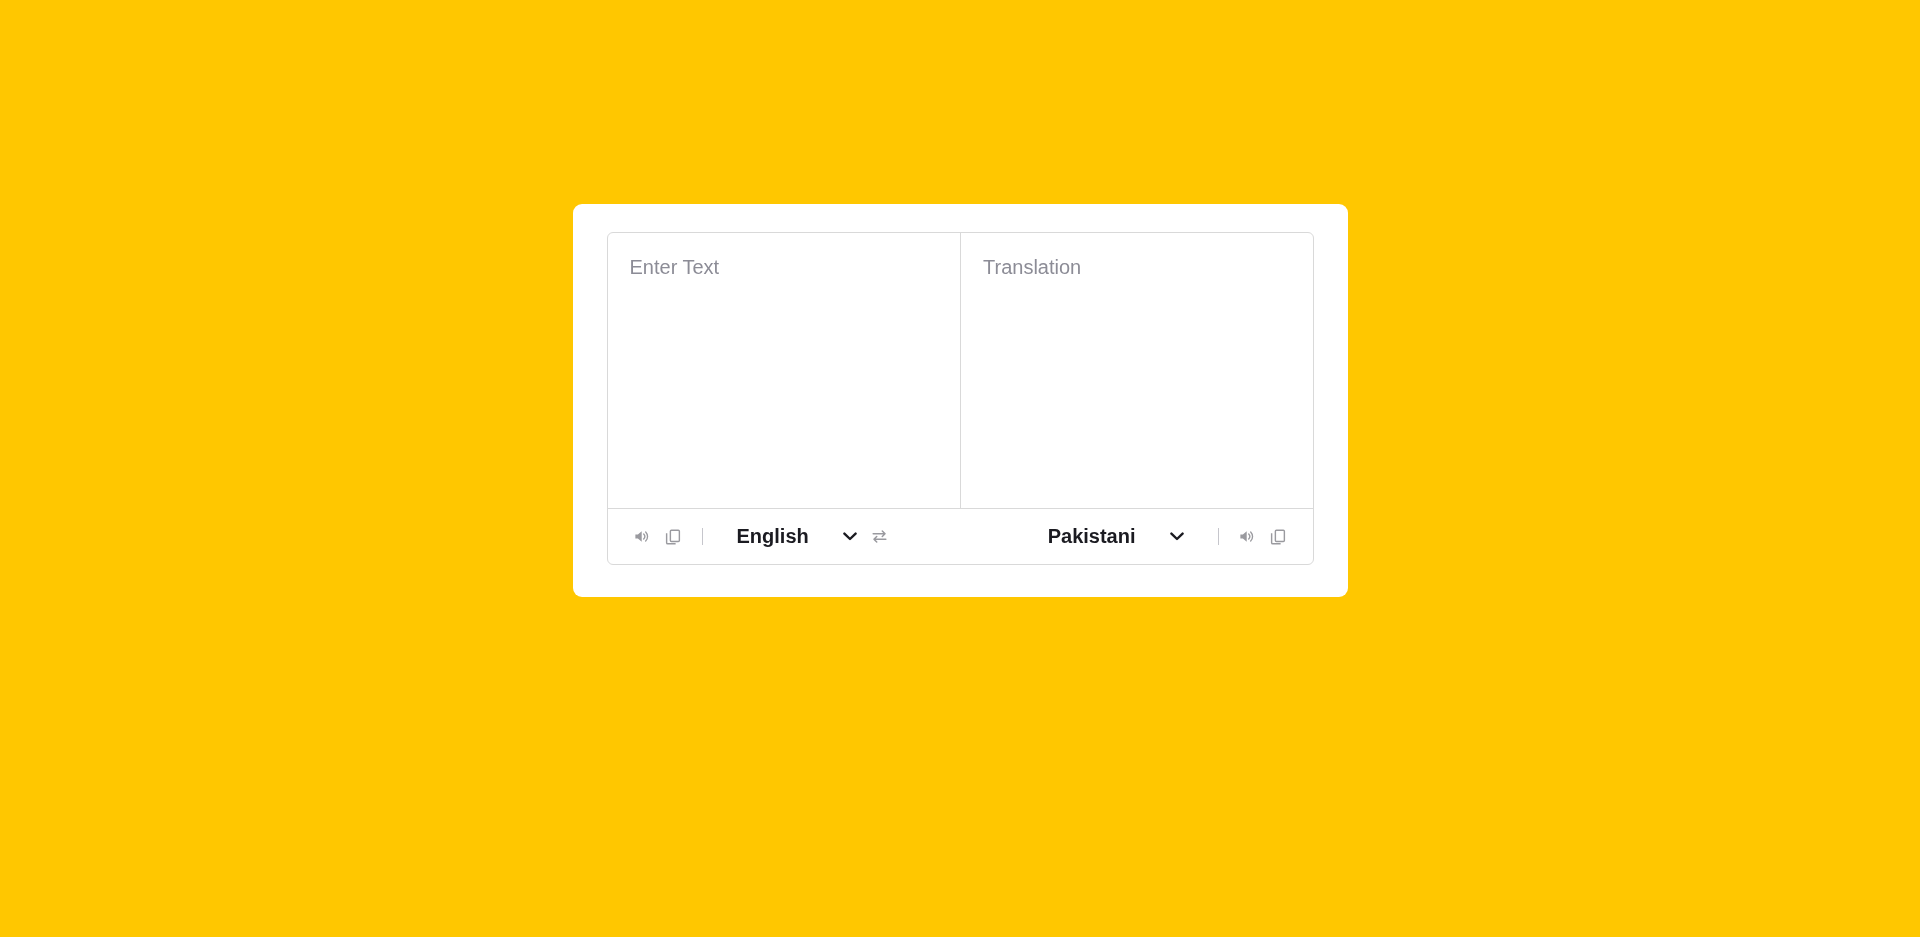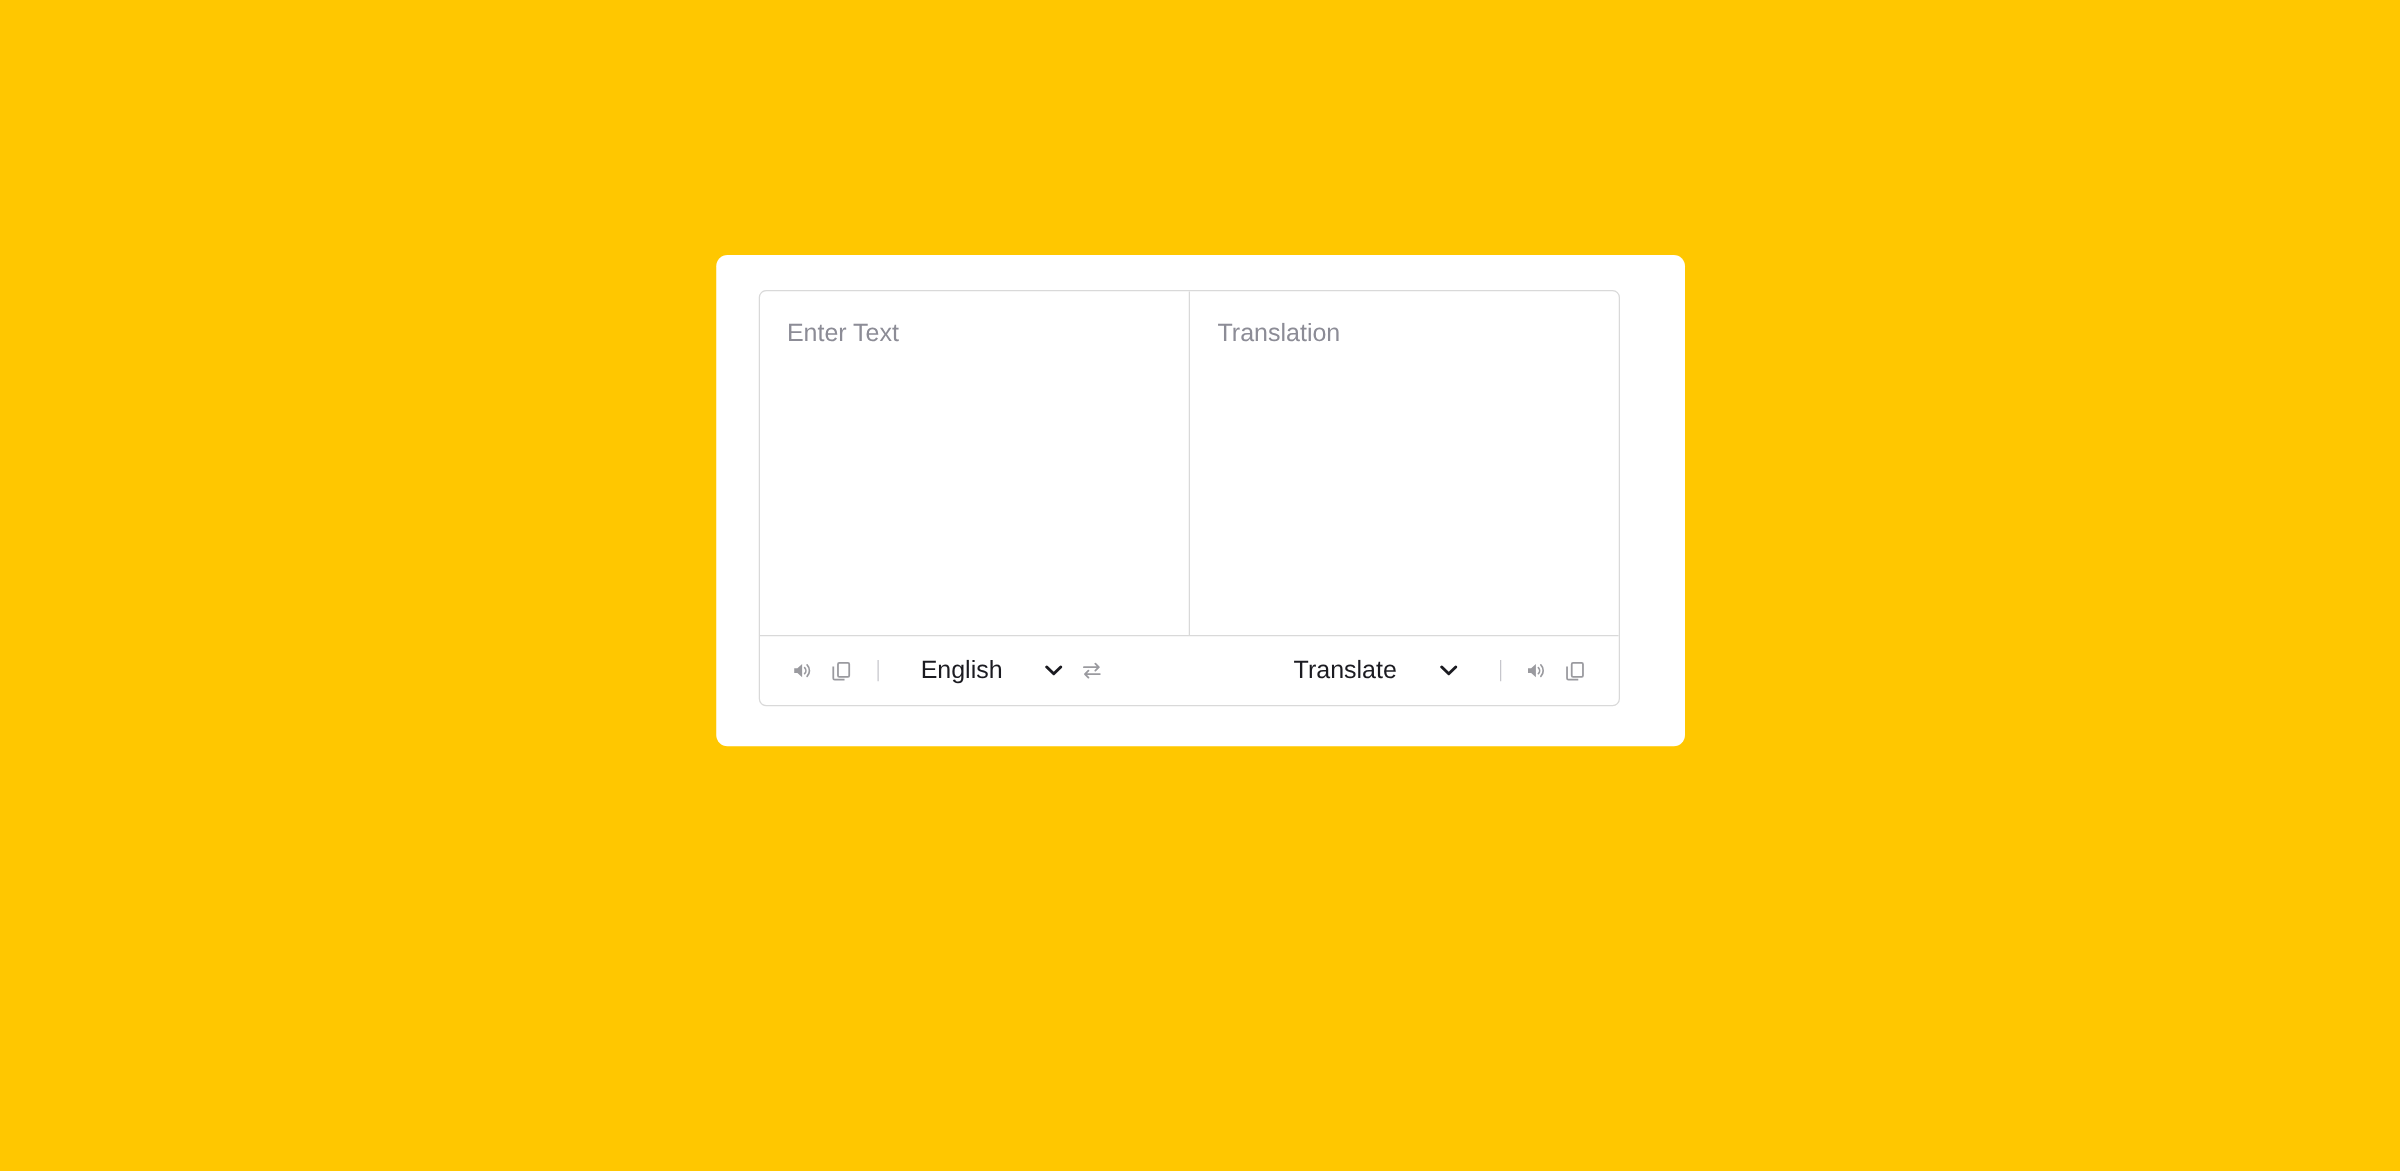--- a/index.html
+++ b/index.html
@@ -17,21 +17,21 @@
     display: flex;
     align-items: center;
     justify-content: center;
   }
 
   
   .card {
     width: 775px;
     background: #FFFFFF;
     border-radius: 9px;
-    padding: 28px 52px 32px 34px;
+    padding: 28px 34px 32px 34px;
     position: relative;
     top: -68px;
   }
 
   
   .panel {
     border: 1px solid #D9D9D9;
     border-radius: 6px;
     background: #FFFFFF;
     overflow: hidden;
@@ -124,20 +124,21 @@
     align-items: center;
     gap: 34px;
     border: 0;
     background: transparent;
     cursor: pointer;
     padding: 4px 6px;
     font-family: "Liberation Sans", sans-serif;
     font-size: 20px;
     color: #1b1b21;
     white-space: nowrap;
+    font-weight: bold;
   }
 
   .chev {
     display: block;
     color: #1b1b21;
   }
 
   .swap-btn {
     width: 34px;
     height: 30px;
@@ -222,21 +223,21 @@
             <path d="M4 8.5h15M15.5 5 19 8.5 15.5 12"></path>
             <path d="M20 15.5H5M8.5 12 5 15.5 8.5 19"></path>
           </svg>
         </button>
 
       </div>
 
       <div class="controls-half right">
 
         <button class="lang-select lang-right">
-          <span>Translate</span>
+          <span>Pakistani</span>
           <svg class="chev" width="14" height="9" viewBox="0 0 14 9" fill="none" stroke="currentColor" stroke-width="2.4" stroke-linecap="round" stroke-linejoin="round">
             <path d="M1.4 1.6 7 7l5.6-5.4"></path>
           </svg>
         </button>
 
         <div class="sep"></div>
 
         <button class="icon-btn">
           <svg width="19" height="19" viewBox="0 0 24 24" fill="currentColor">
             <path d="M3 9.5h3.2L11 5.4v13.2L6.2 14.5H3z"></path>

